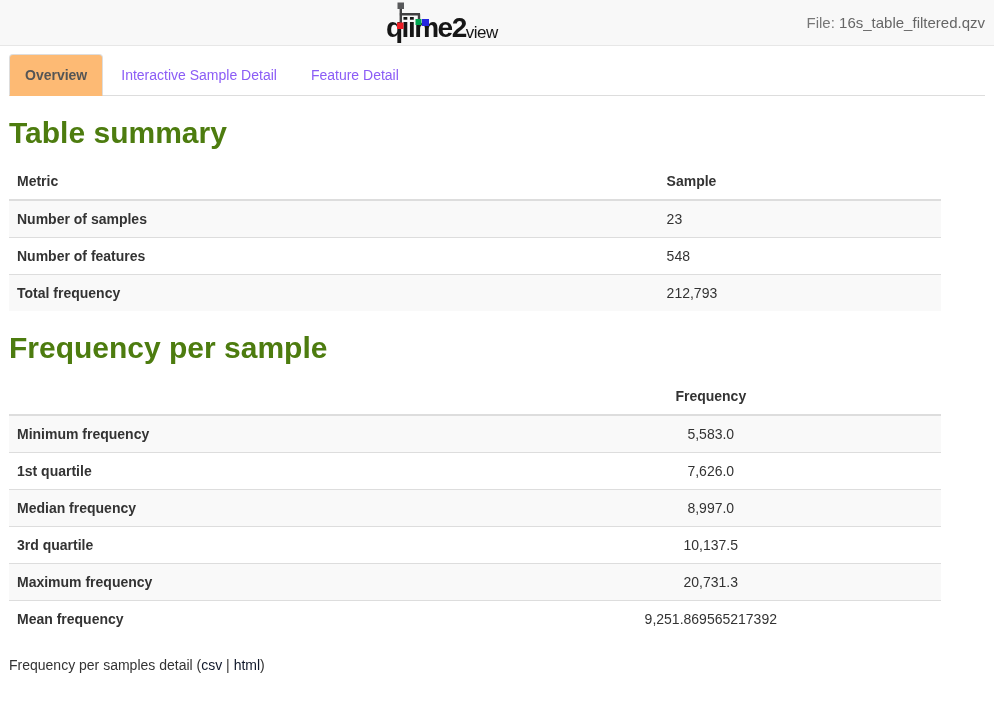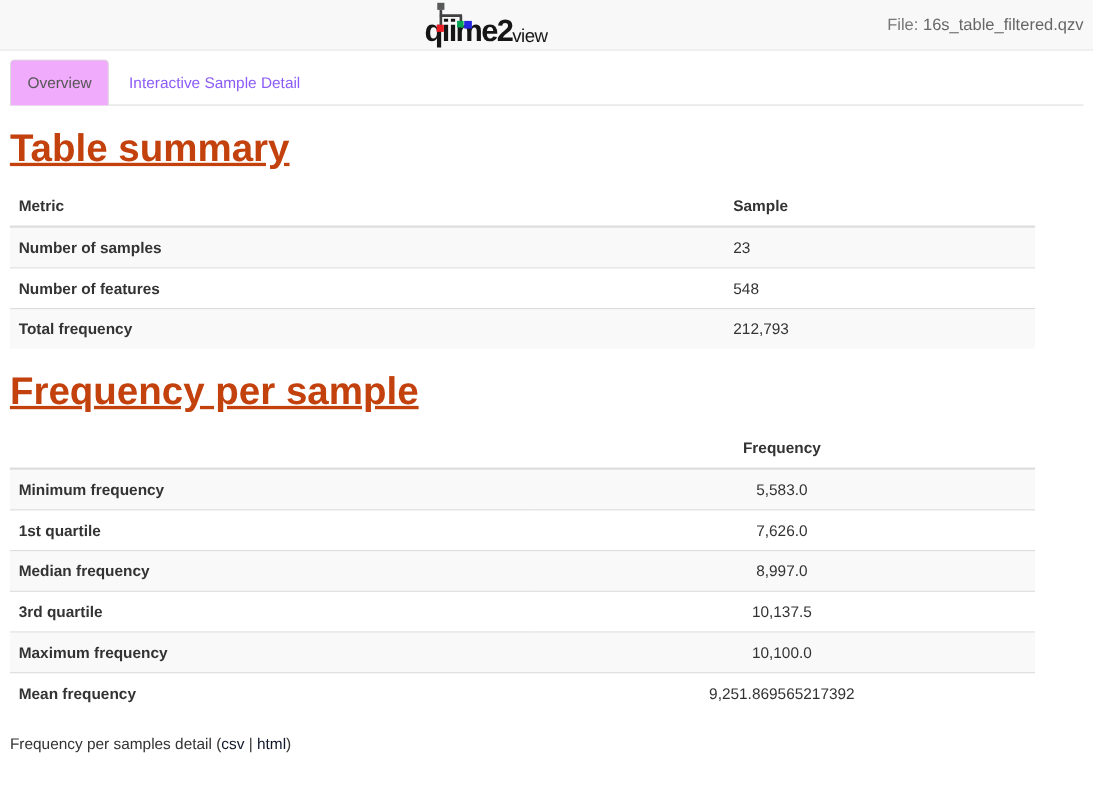--- a/index.html
+++ b/index.html
@@ -51,30 +51,30 @@
   }
   .tab {
     padding: 10px 15px;
     font-size: 14px; line-height: 20px;
     margin-bottom: -1px; margin-right: 2px;
     border: 1px solid transparent;
     border-radius: 4px 4px 0 0;
     color: #8b5cf6; text-decoration: none; cursor: pointer;
   }
   .tab.active {
-    background: #f0abfc;
+    background: #fdba74;
     border-color: #ddd #ddd transparent #ddd;
-    color: #555; cursor: default;
+    color: #555; cursor: default; font-weight: bold;
   }
 
   
   main { padding: 0 9px; }
   h2.section-title {
-    font-size: 35px; font-weight: 700; color: #c2410c;
-    margin: 20px 0 14px 0; line-height: 1.1; text-decoration: underline;
+    font-size: 30px; font-weight: 700; color: #4d7c0f;
+    margin: 20px 0 14px 0; line-height: 1.1;
   }
   table {
     width: 932px; border-collapse: collapse;
     margin-bottom: 20px;
   }
   th, td {
     padding: 8px; font-size: 14px; line-height: 20px;
     text-align: left; vertical-align: top;
     border-top: 1px solid #ddd; color: #333;
   }
@@ -106,20 +106,21 @@
   </a>
   <div class="file-info">
     <span>File:</span>
     <strong>16s_table_filtered.qzv</strong>
   </div>
 </header>
 
 <nav class="tabs">
   <a class="tab active">Overview</a>
   <a class="tab">Interactive Sample Detail</a>
+  <a class="tab">Feature Detail</a>
 </nav>
 
 <main>
   <h2 class="section-title">Table summary</h2>
 
   <table class="t1">
     <colgroup>
         <col class="c1">
         <col class="c2">
       </colgroup>
@@ -170,21 +171,21 @@
         <tr>
           <th>Median frequency</th>
           <td>8,997.0</td>
         </tr>
         <tr>
           <th>3rd quartile</th>
           <td>10,137.5</td>
         </tr>
         <tr>
           <th>Maximum frequency</th>
-          <td>10,100.0</td>
+          <td>20,731.3</td>
         </tr>
         <tr>
           <th>Mean frequency</th>
           <td>9,251.869565217392</td>
         </tr>
       </tbody>
   </table>
 
   <p class="detail-line"><span>Frequency per samples detail (</span><a>csv</a><span class="sep"> | </span><a>html</a><span>)</span></p>
 </main>

